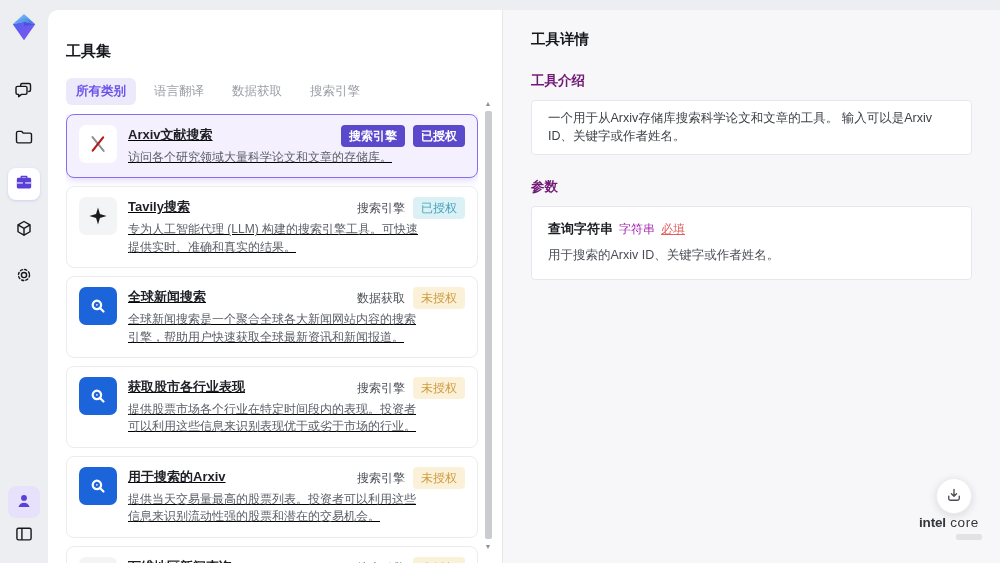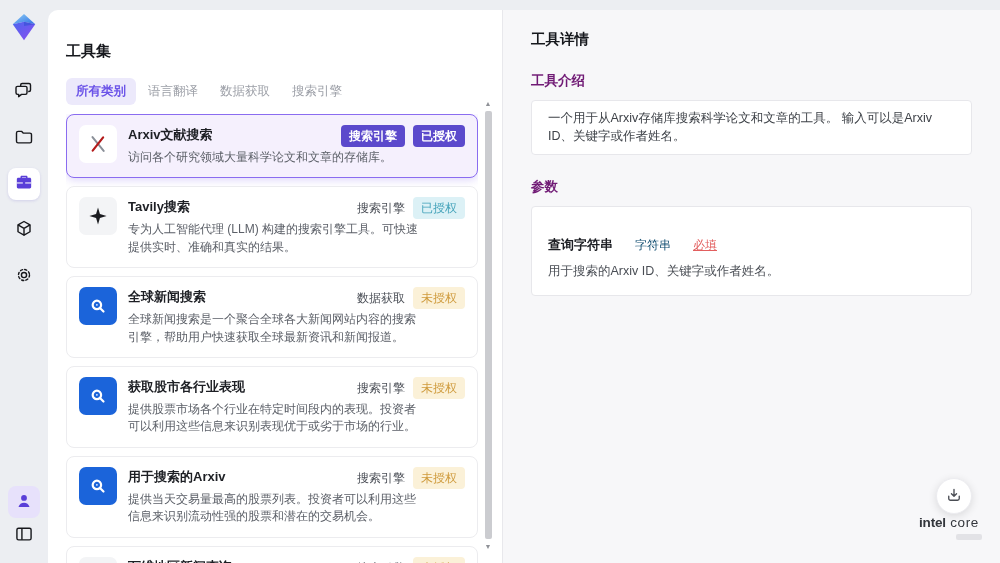--- a/index.html
+++ b/index.html
@@ -23,34 +23,34 @@
   .rail-btn.user-active { background:#e7e1fb; }
   .rail-spacer { flex:1; }
   .rail-bottom { display:flex; flex-direction:column; gap:1px; margin-bottom:4px; }
 
   
   .main { flex:1; display:flex; margin-top:10px; border-top-left-radius:10px; overflow:hidden; background:#fff; }
 
   
   .list-pane { flex:0 0 454px; width:454px; padding:30px 0 0 18px; position:relative; }
   .page-title { font-size:15px; font-weight:700; color:#16181d; margin:2px 0 17px; }
-  .tabs { display:flex; gap:2px; align-items:center; margin-bottom:9px; }
+  .tabs { display:flex; gap:8px; align-items:center; margin-bottom:9px; }
   .tab { font-size:12.5px; color:#9b9ea6; background:none; border:none; padding:5px 10px; border-radius:6px; cursor:pointer; font-family:inherit; }
   .tab.active { background:#ece9fb; color:#6b53e8; font-weight:700; }
 
   .tool-list { width:412px; height:462px; overflow:hidden; display:flex; flex-direction:column; gap:8px; }
   .card { position:relative; flex:0 0 auto; background:#fff; border:1px solid #ececef; border-radius:8px;
     padding:10px 12px 11px; display:flex; gap:11px; cursor:pointer; }
   .card.selected { background:#f5f0fd; border:1px solid #8a6cf0; box-shadow:0 2px 8px rgba(122,92,240,.25); }
   .tool-icon { width:38px; height:38px; flex:0 0 38px; border-radius:7px; display:flex; align-items:center; justify-content:center; }
   .tool-icon svg { width:22px; height:22px; }
   .tool-icon.bg-white { background:#ffffff; }
   .tool-icon.bg-gray  { background:#f3f4f6; }
   .tool-icon.bg-blue  { background:#1b64da; }
-  .tool-body { padding-top:1px; min-width:0; }
+  .tool-body { padding-top:1px; min-width:0;text-decoration:underline; }
   .tool-title { font-size:13px; font-weight:700; color:#1d1f24; margin-bottom:5px; }
   .tool-desc { font-size:12px; color:#5c6068; line-height:1.45; max-width:292px; }
   .badges { position:absolute; top:10px; right:12px; display:flex; gap:8px; align-items:center; }
   .badge { font-size:12px; border-radius:4px; white-space:nowrap; line-height:1; }
   .badge.cat-solid, .badge.auth-solid { background:#5b49cc; color:#fff; padding:5px 8px; font-weight:600; }
   .badge.cat-plain { color:#4c5058; padding:5px 0; }
   .badge.auth-teal  { background:#dcf1f6; color:#44a3ba; padding:5px 8px; }
   .badge.auth-amber { background:#fbf1d8; color:#cf9b3d; padding:5px 8px; }
 
   .scrollbar { position:absolute; right:9px; top:89px; bottom:12px; width:10px;
@@ -58,23 +58,23 @@
   .sb-arrow { font-size:7px; color:#8f9197; line-height:9px; }
   .sb-thumb { flex:1; width:7px; background:#cbccd0; border-radius:2px; margin:3px 0; }
 
   
   .detail-pane { flex:1; background:#f7f7f9; border-left:1px solid #e8e8ec; padding:14px 28px; }
   .detail-title { font-size:14.5px; font-weight:700; color:#16181d; margin:6px 0 0; }
   .section-heading { font-size:13.5px; font-weight:700; color:#701a75; margin:23px 0 10px; }
   .box { background:#fff; border:1px solid #e7e7eb; border-radius:4px; padding:9px 16px; font-size:12.5px; color:#3e4248; }
   .box p { margin:0; line-height:1.4; }
   .box.param { padding:13px 16px 15px; }
-  .param-head { display:flex; align-items:flex-end; gap:22px;margin-top:16px; }
+  .param-head { display:flex; align-items:flex-end; gap:6px; }
   .param-name { font-size:13px; font-weight:700; color:#1d1f24; }
-  .param-type { font-size:12px; color:#0c4a6e; }
+  .param-type { font-size:12px; color:#a21caf; }
   .param-required { font-size:12px; color:#e25f5f;text-decoration:underline; }
   .param-desc { margin-top:9px; font-size:12.5px; color:#4a4e55; }
 
   
   .fab { position:absolute; right:28px; bottom:49px; width:36px; height:36px; border-radius:50%;
     background:#fff; border:1px solid #ececf0; box-shadow:0 2px 8px rgba(0,0,0,.12);
     display:flex; align-items:center; justify-content:center; cursor:pointer; }
   .fab svg { width:18px; height:18px; }
   .intel { position:absolute; right:14px; bottom:23px; width:74px; text-align:center; color:#33363c; }
   .intel .i1 { font-weight:700; font-size:13.5px; letter-spacing:-0.2px; }

